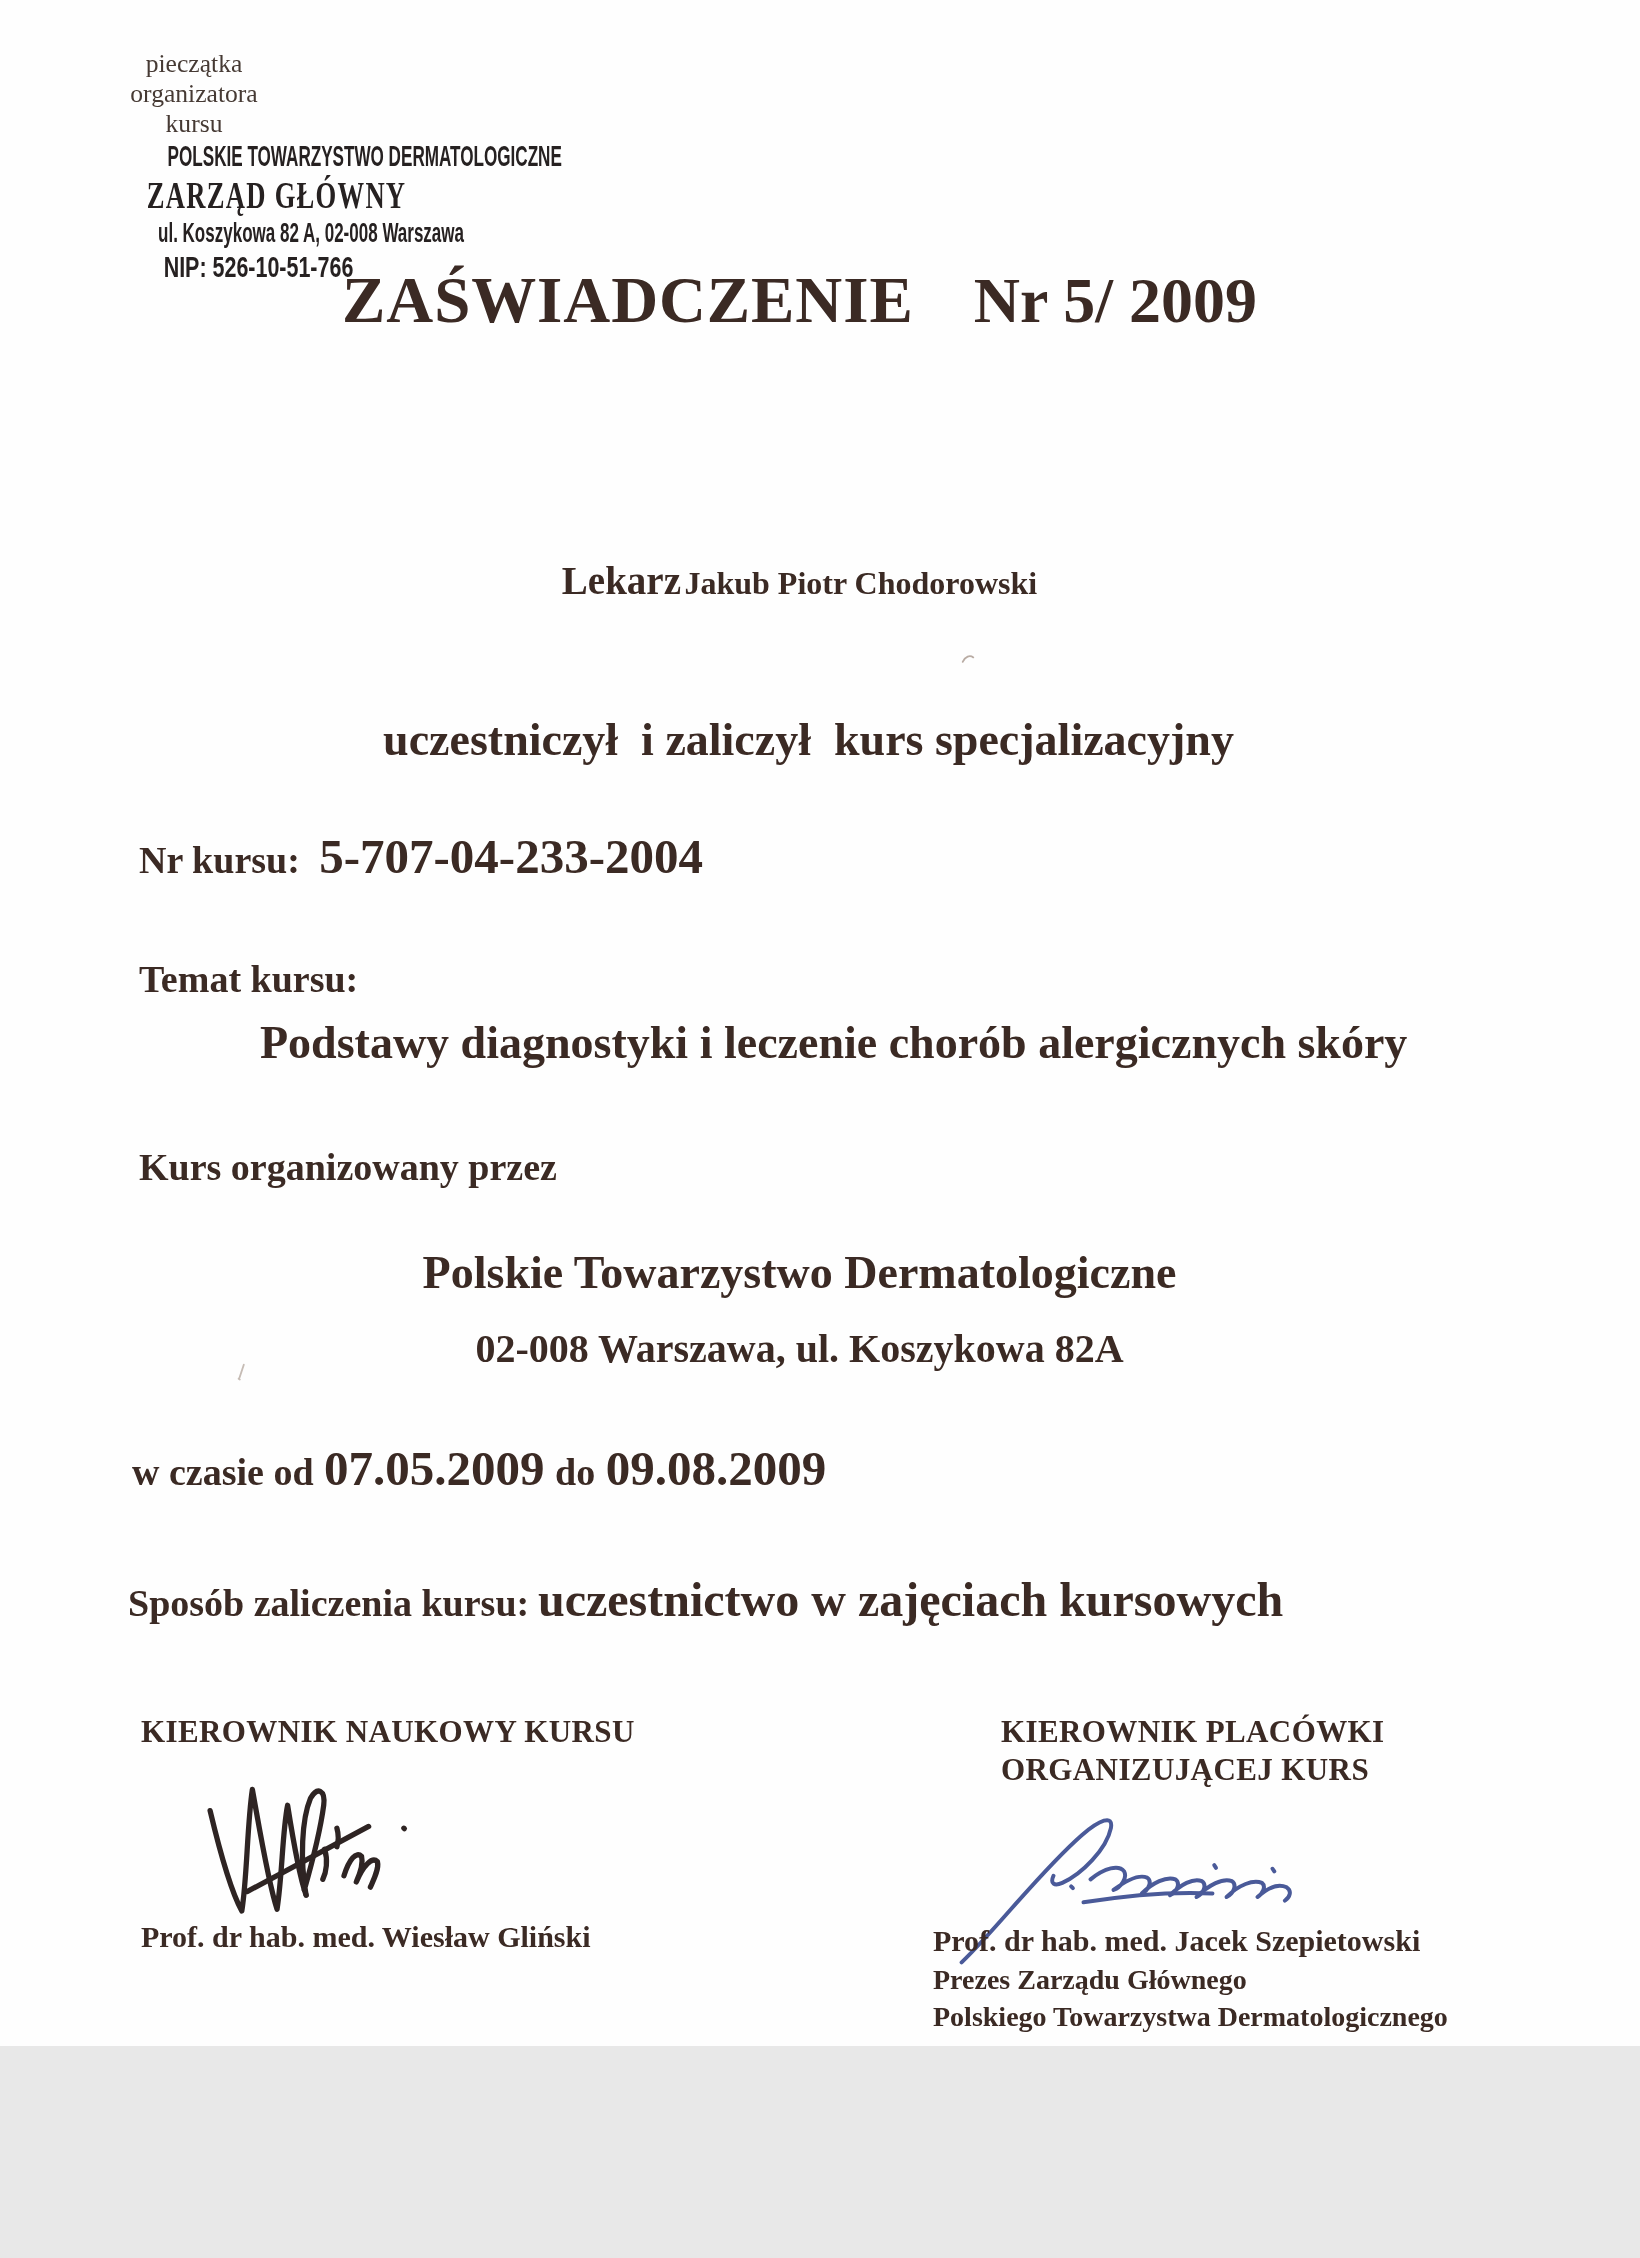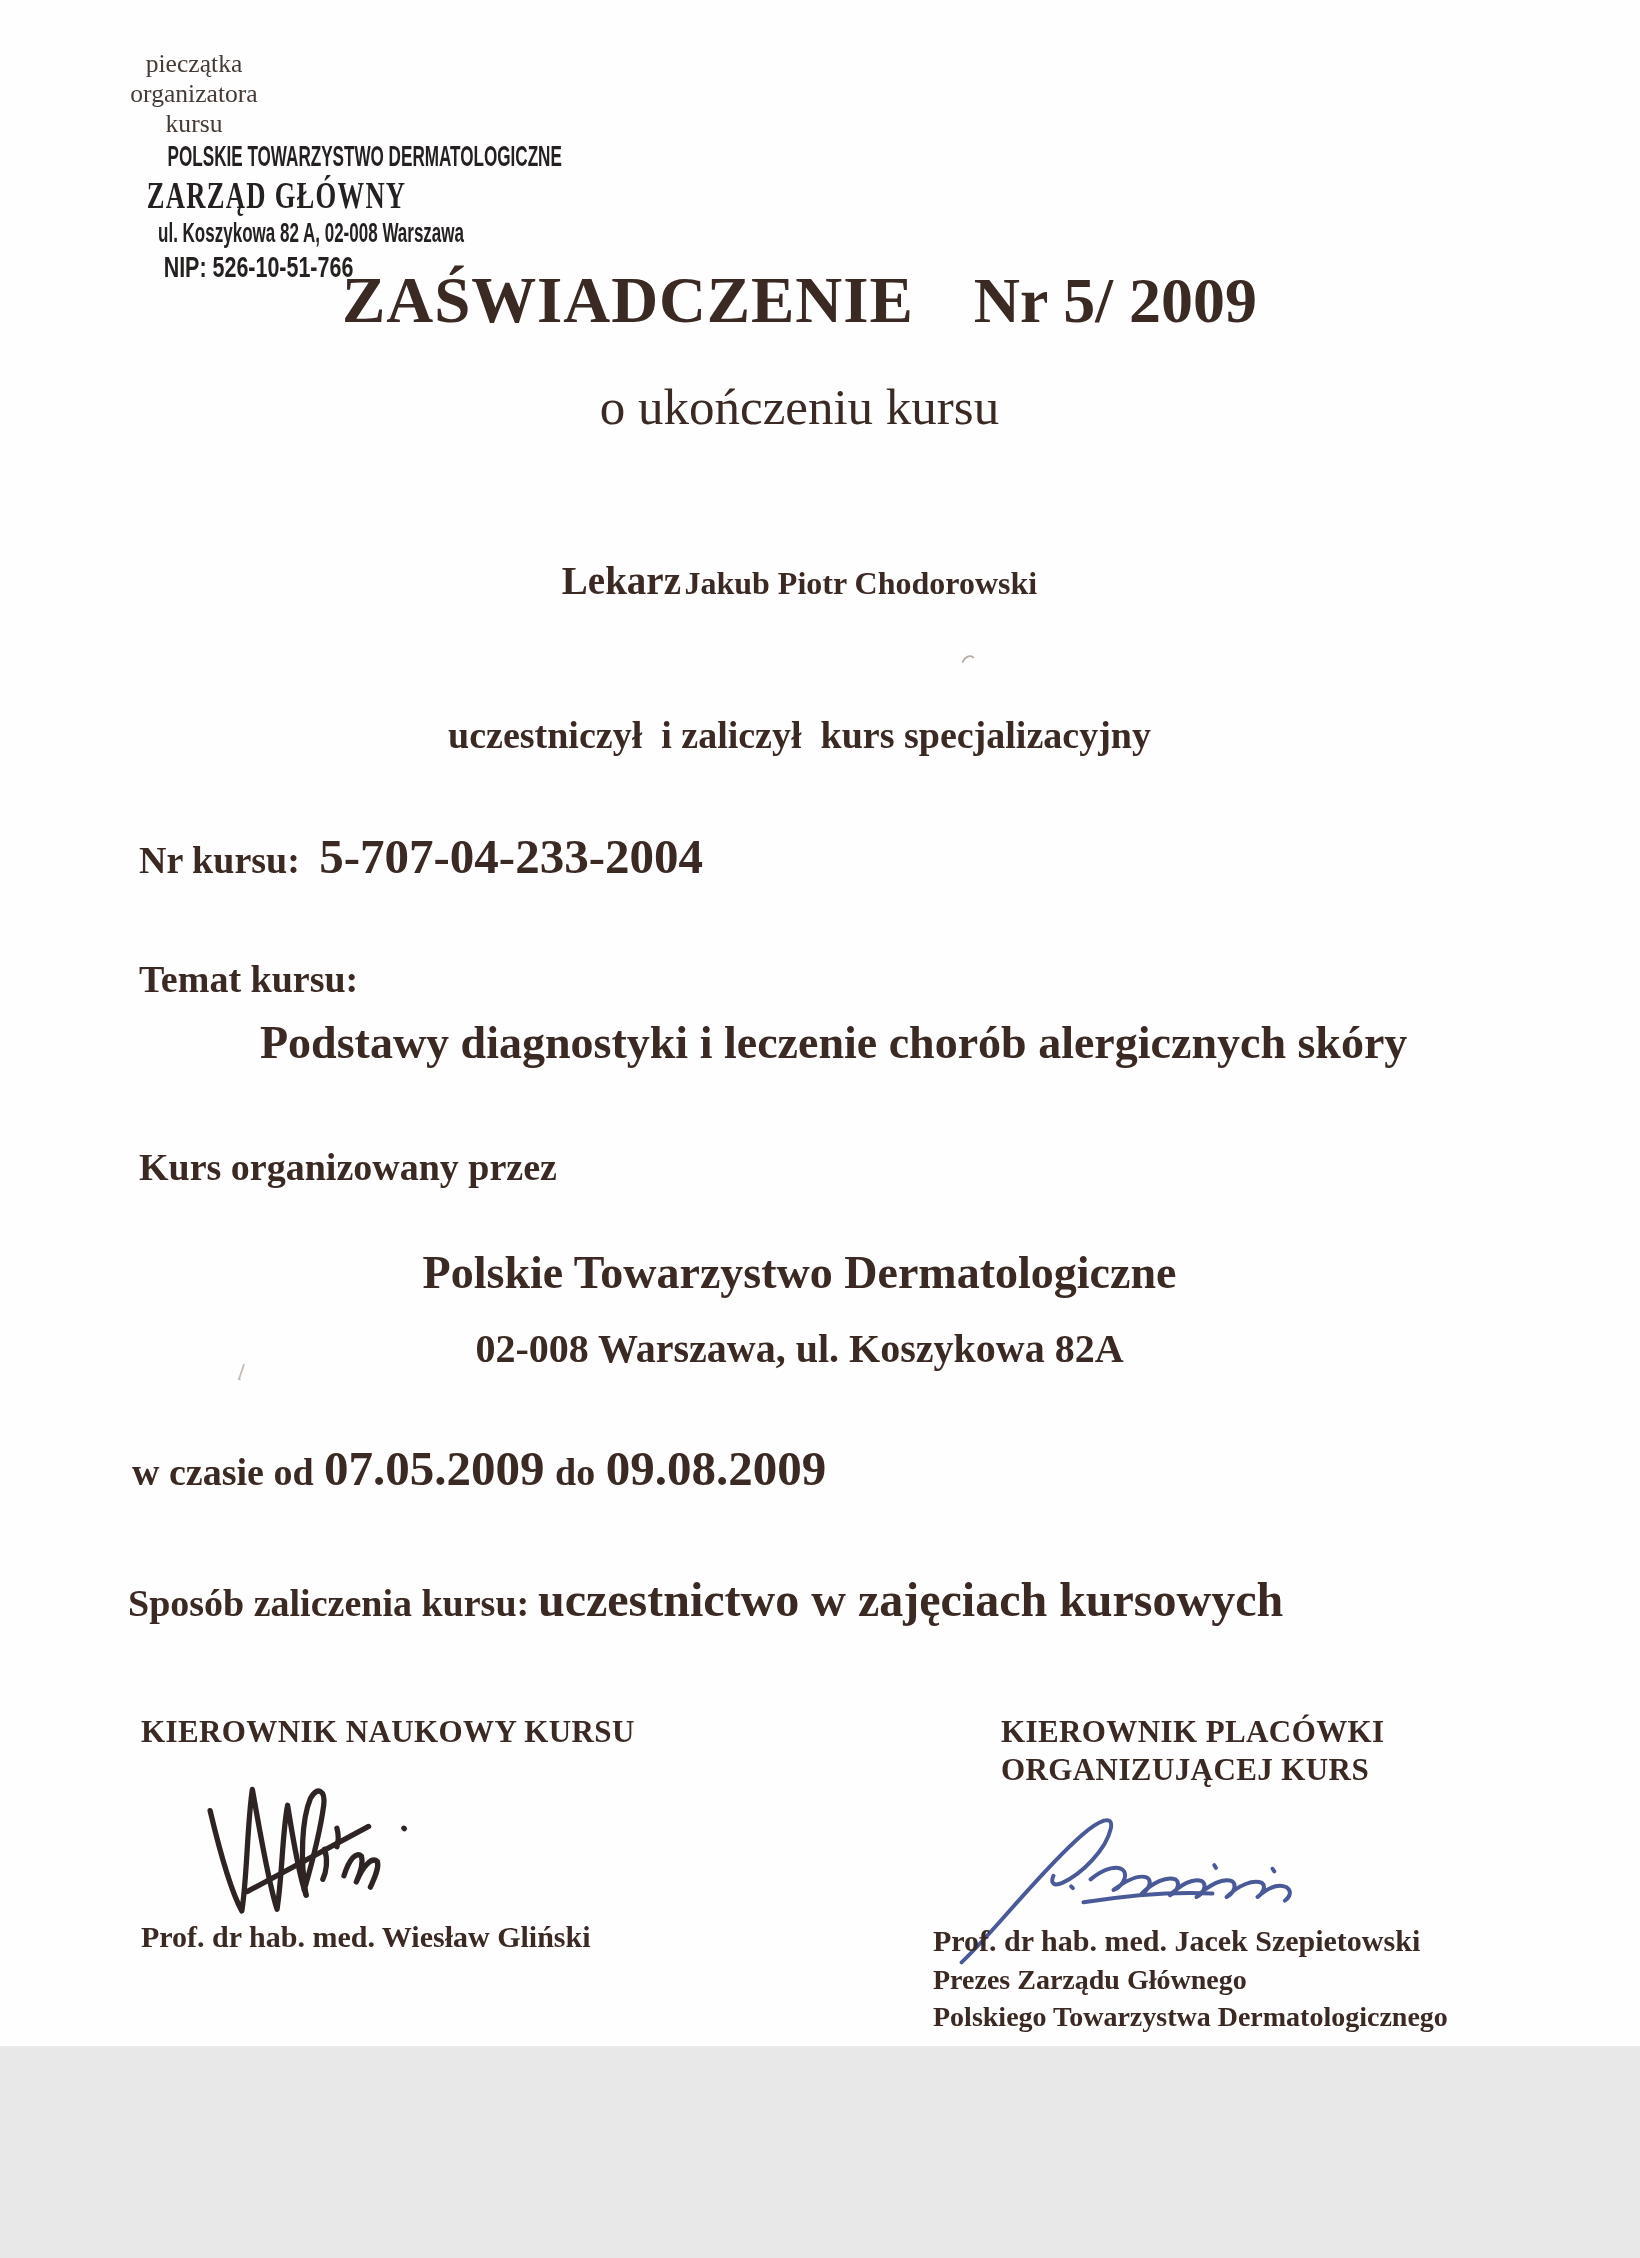--- a/index.html
+++ b/index.html
@@ -48,21 +48,21 @@
   .title-row{top:263px;display:flex;justify-content:center;align-items:baseline;gap:60px;}
   .title-main{font-size:65px;font-weight:bold;letter-spacing:0.9px;white-space:nowrap;}
   .title-number{font-size:64px;font-weight:bold;white-space:nowrap;}
 
   .subtitle{top:378px;font-size:51px;}
 
   .holder{top:558px;white-space:nowrap;}
   .holder .prefix{font-size:39px;font-weight:bold;}
   .holder .name{font-size:32px;font-weight:bold;}
 
-  .statement{top:713px;font-size:38px;font-weight:bold;white-space:pre-wrap;}
+  .statement{top:713px;font-size:46px;font-weight:bold;white-space:pre-wrap;margin-left:9px;}
 
   .course-number{top:828px;white-space:nowrap;}
   .label-md{font-size:38px;font-weight:bold;}
   .value-lg{font-size:49px;font-weight:bold;}
   .course-number .value-lg{margin-left:19.4px;}
 
   .topic-label{top:957px;}
   .topic-value{top:1016px;left:260px;font-size:46px;font-weight:bold;white-space:nowrap;}
 
   .organizer-label{top:1145px;}
@@ -102,21 +102,20 @@
     <div class="s2">ZARZĄD GŁÓWNY</div>
     <div class="s3">ul. Koszykowa 82 A, 02-008 Warszawa</div>
     <div class="s4">NIP: 526-10-51-766</div>
   </div>
 
   <div class="abs centered title-row">
     <span class="title-main">ZAŚWIADCZENIE</span>
     <span class="title-number">Nr 5/ 2009</span>
   </div>
 
-  <div class="abs centered subtitle">o ukończeniu kursu</div>
 
   <div class="abs centered holder">
     <span class="prefix">Lekarz</span>
     <span class="name"> <span>Jakub Piotr Chodorowski</span></span>
   </div>
 
   <svg class="abs sig-svg artifact" style="top:653px;left:960px;" width="16" height="12.4" viewBox="0 0 18 14">
     <path d="M3,10 C6,4 11,2 15,5" fill="none" stroke="#b9aca4" stroke-width="2" stroke-linecap="round"></path>
   </svg>
 

